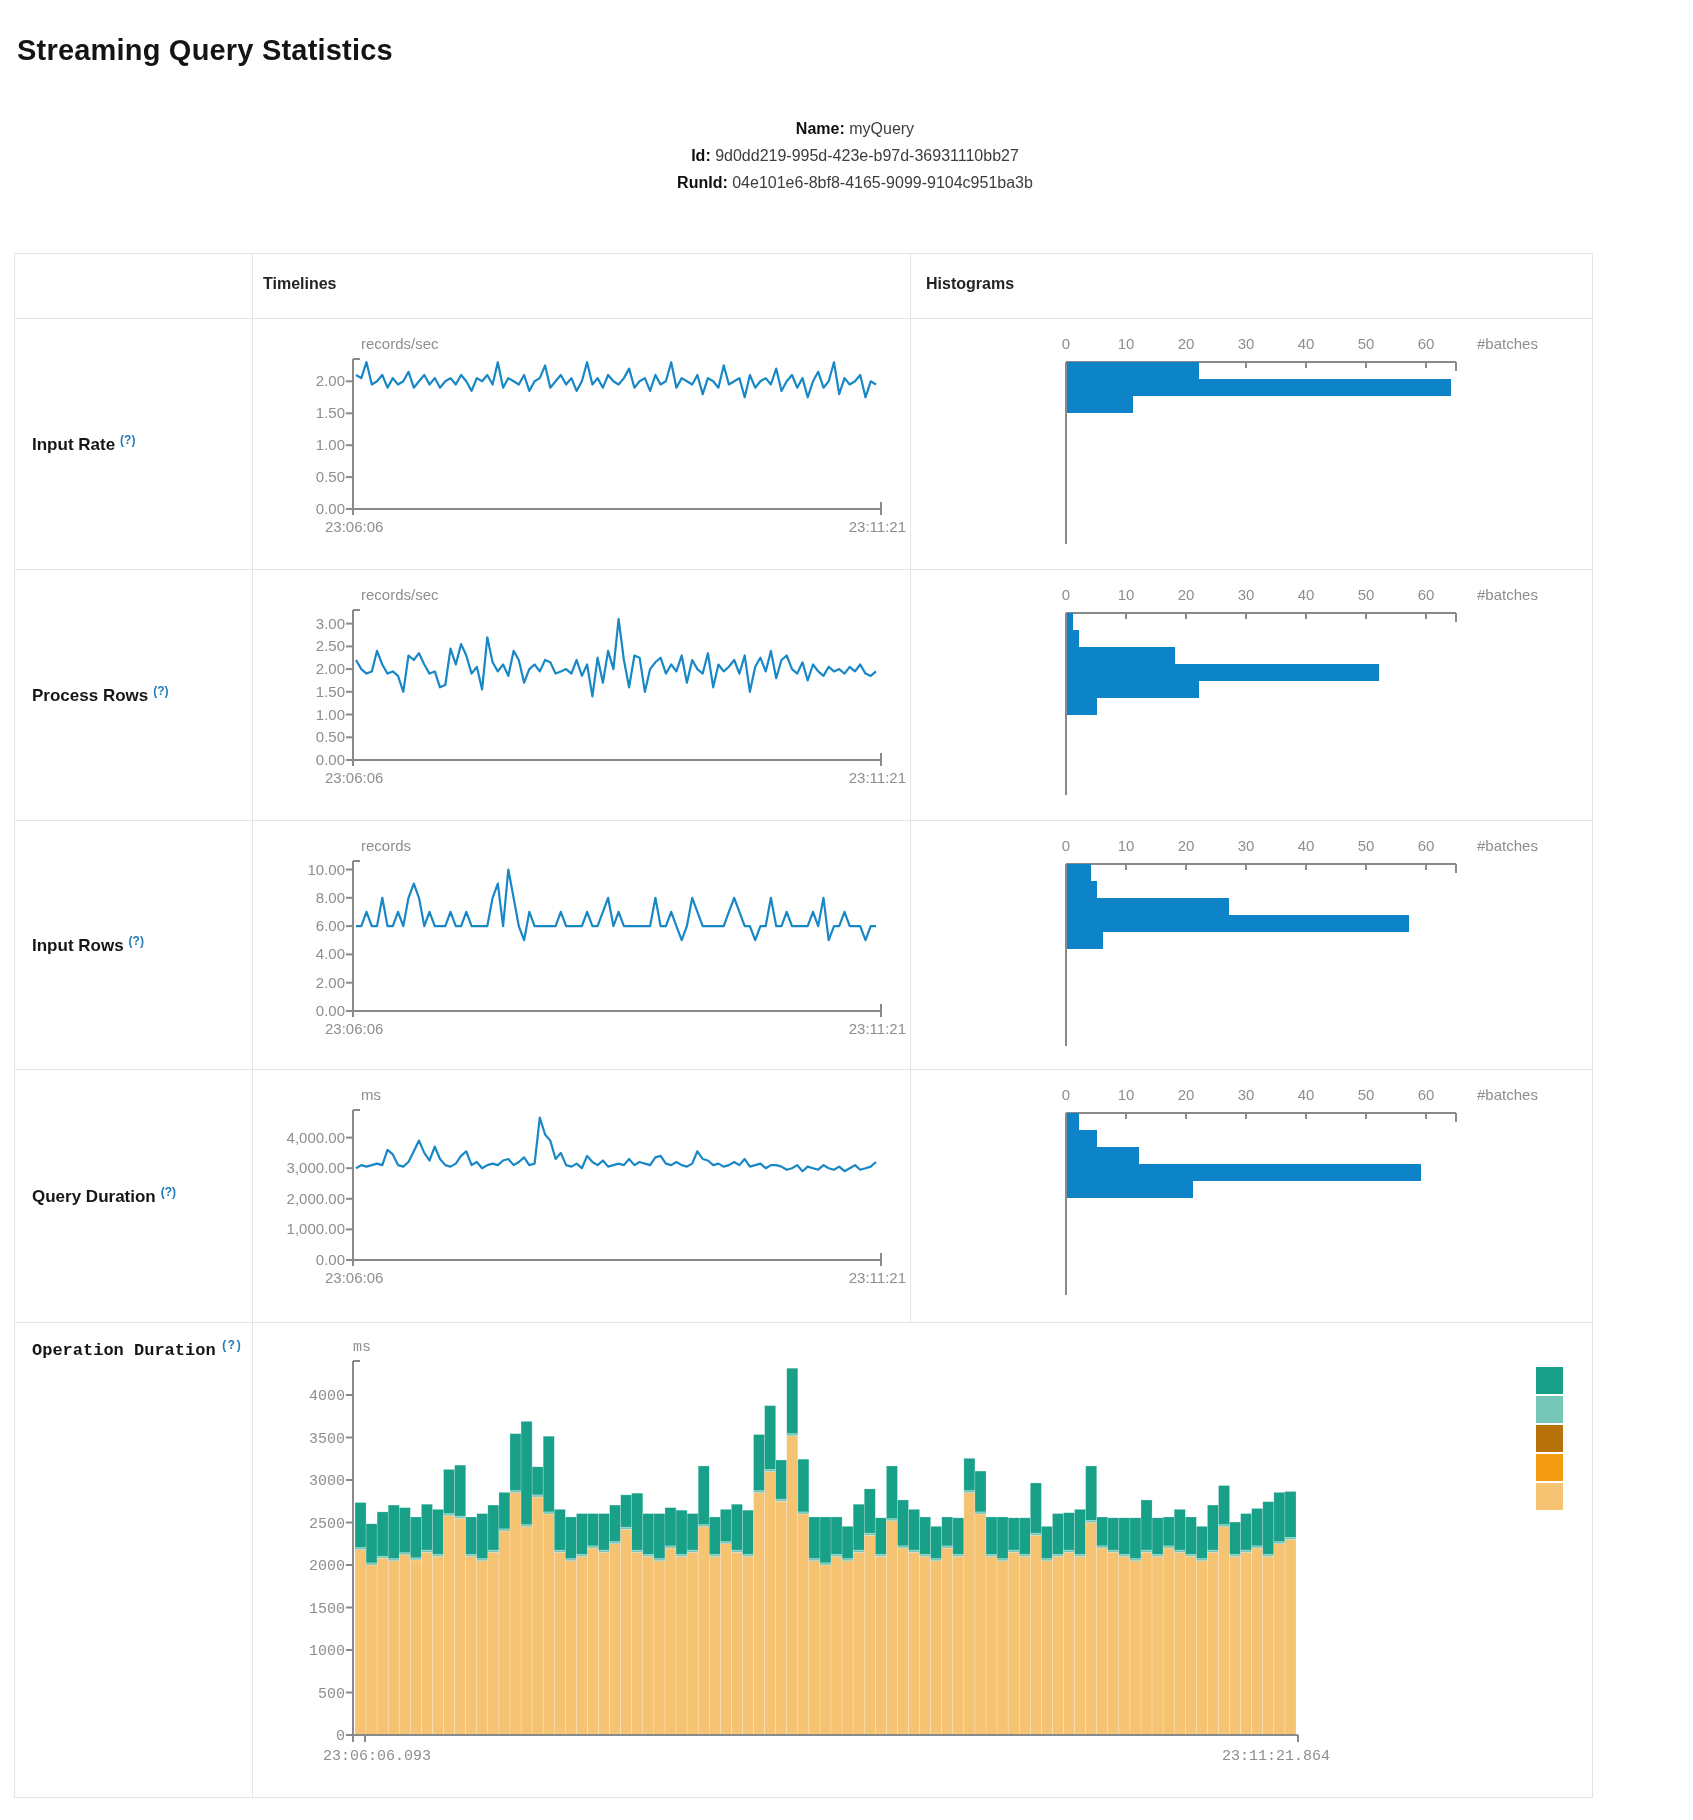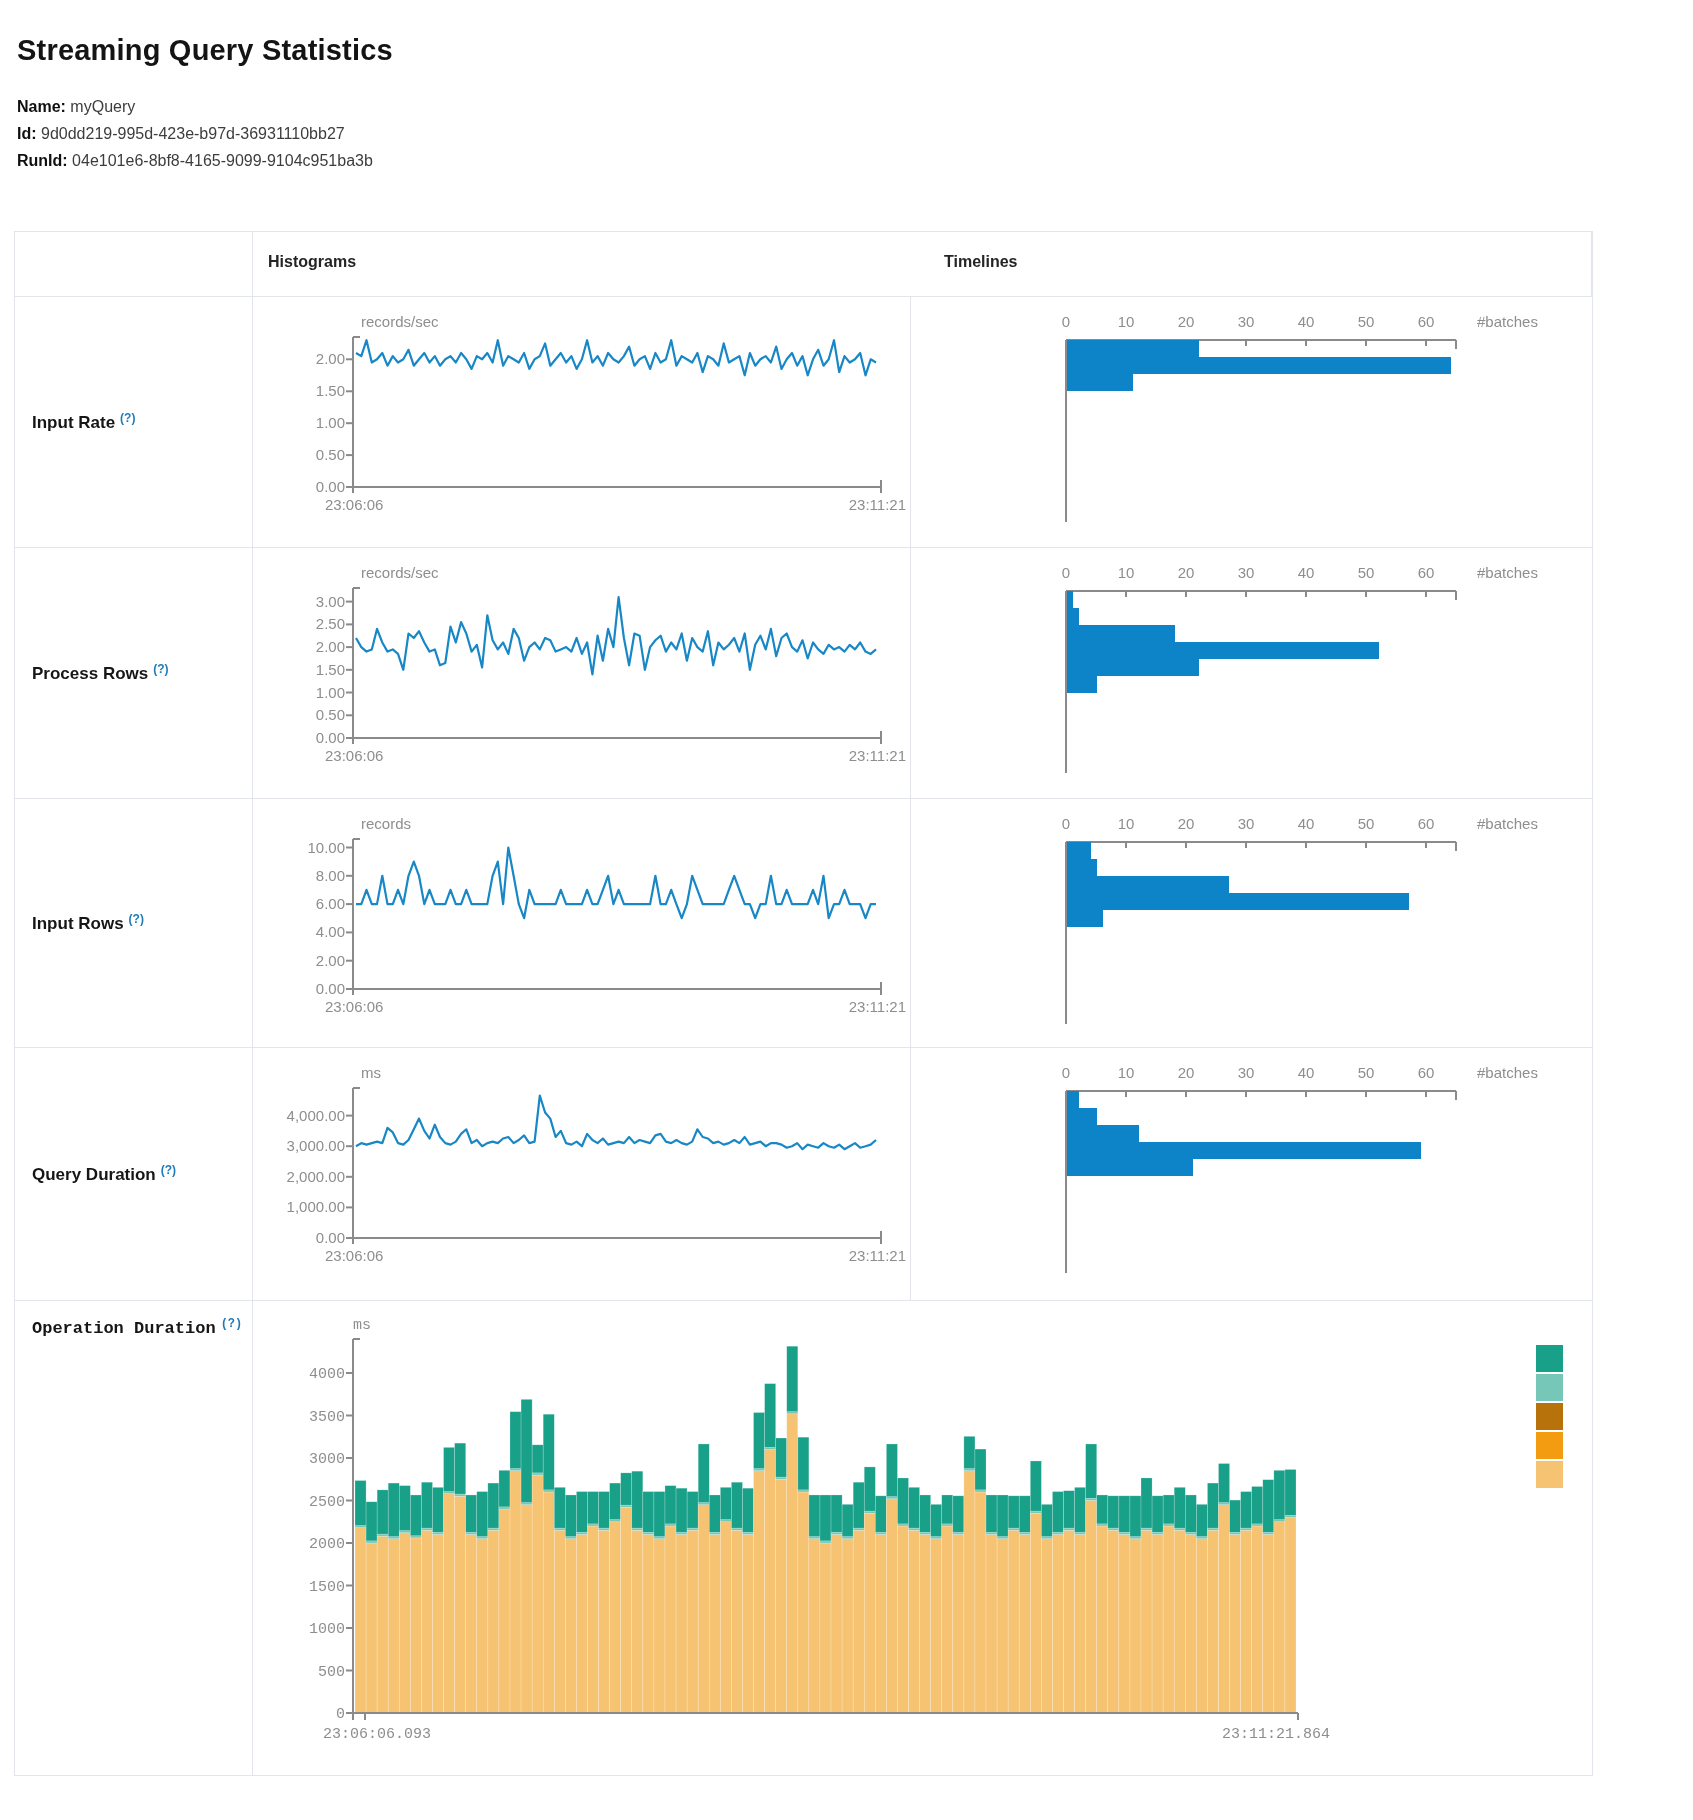--- a/index.html
+++ b/index.html
@@ -4,21 +4,21 @@
 <style>
   html,body{margin:0;padding:0;}
   body{
     width:1693px;height:1820px;overflow:hidden;background:#ffffff;
     font-family:"Liberation Sans","DejaVu Sans",sans-serif;color:#222;
   }
   .header-block{padding:14px 0 0 17px;}
   h1{font-size:29px;font-weight:700;color:#141414;margin:20px 0 0 0;letter-spacing:0.2px;}
   .subtitle{font-size:16px;color:#3d3d3d;margin:16px 0 0 0;}
   .subtitle b{color:#101010;}
-  .info-block{margin-top:26px;}
+  .info-block{margin-top:48px;text-align:center;}
   .info-line{font-size:16px;color:#3d3d3d;line-height:27px;}
   .info-line b{color:#101010;}
   .stats-table{
     margin:57px 0 0 14px;width:1577px;
     border:1px solid #e2e5e9;box-sizing:content-box;background:#fff;
   }
   .trow{display:flex;border-bottom:1px solid #e2e5e9;}
   .trow:last-child{border-bottom:none;font-family:Liberation Mono, monospace;}
   .cell{box-sizing:border-box;position:relative;}
   .c-label{width:238px;border-right:1px solid #e2e5e9;display:flex;align-items:center;padding-left:17px;}
@@ -50,25 +50,25 @@
   <div class="info-block">
     <div class="info-line"><b>Name:</b> <span>myQuery</span></div>
     <div class="info-line"><b>Id:</b> <span>9d0dd219-995d-423e-b97d-36931110bb27</span></div>
     <div class="info-line"><b>RunId:</b> <span>04e101e6-8bf8-4165-9099-9104c951ba3b</span></div>
   </div>
 </div>
 
 <div class="stats-table">
   <div class="trow h-header">
     <div class="cell c-label"></div>
+    <div class="cell c-timeline">
+        <span class="th-text">Timelines</span>
+      </div>
     <div class="cell c-hist">
         <span class="th-text">Histograms</span>
-      </div>
-    <div class="cell c-timeline">
-        <span class="th-text">Timelines</span>
       </div>
   </div>
 
   <div class="trow h250">
     <div class="cell c-label">
         <span><span class="mlabel">Input Rate</span><span class="help">(?)</span></span>
       </div>
     <div class="cell c-timeline">
         <div class="chart"><svg width="656" height="248" viewBox="0 0 656 248" xmlns="http://www.w3.org/2000/svg">
             <text x="108" y="30" class="ctitle">records/sec</text>

